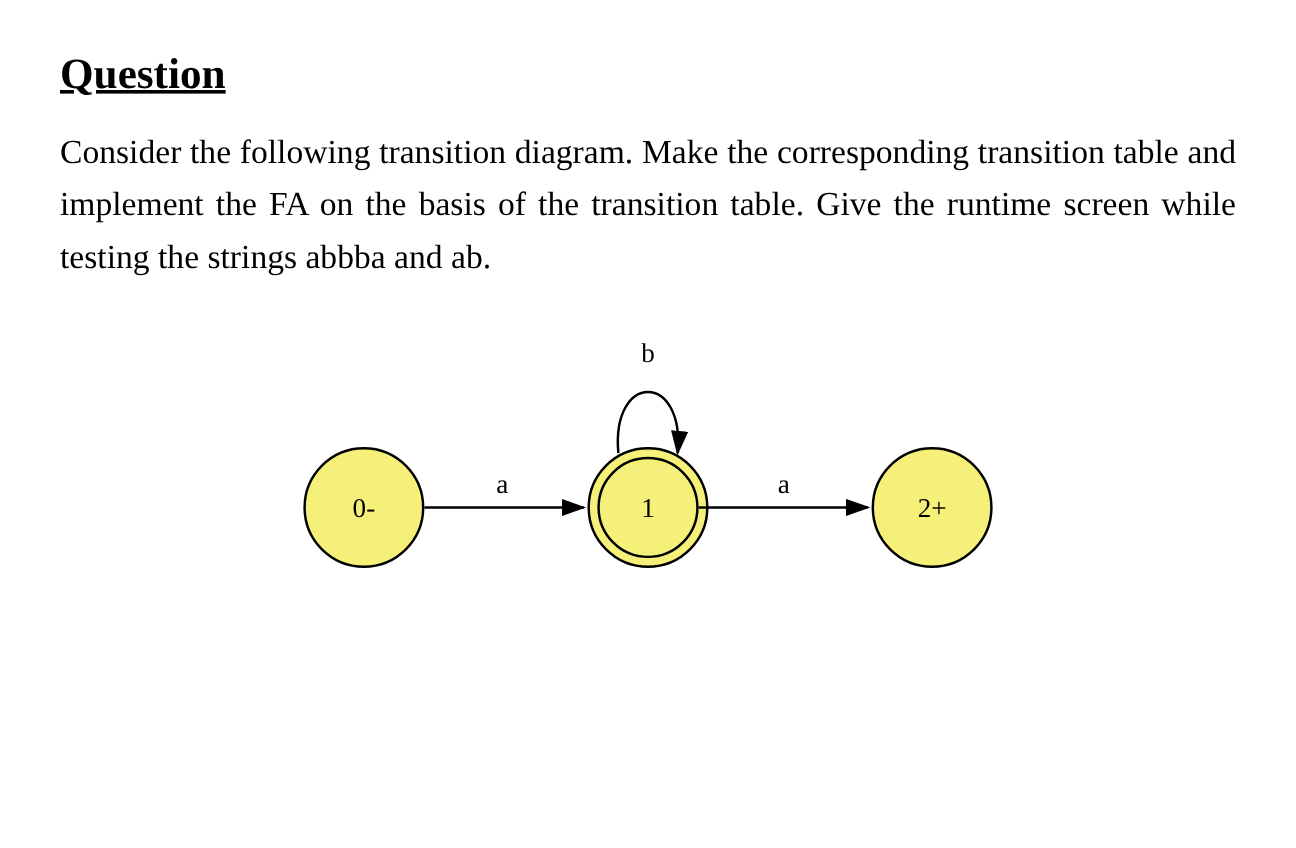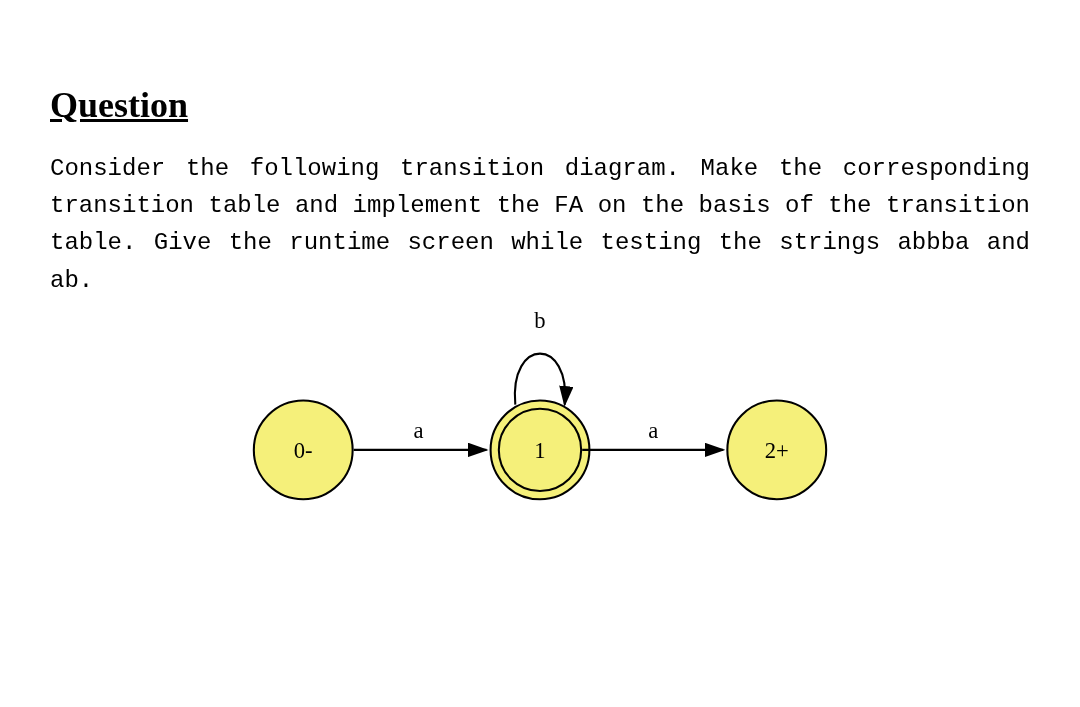--- a/index.html
+++ b/index.html
@@ -16,28 +16,28 @@
       overflow: hidden;
       padding: 40px 50px 30px 50px;
     }
 
     .question-title {
       font-size: 36px;
       font-weight: bold;
       text-decoration: underline;
       margin-bottom: 24px;
       font-family: Georgia, serif;
-      margin-top: 44px;
     }
 
     .question-text {
-      font-size: 24px;
+      font-size: 28px;
       line-height: 1.55;
       text-align: justify;
-      font-family: Liberation Mono, monospace;
+      margin-bottom: 36px;
+      font-family: Liberation Serif, serif;
     }
 
     .diagram-container {
       display: flex;
       justify-content: center;
       align-items: center;
       position: relative;
       width: 100%;
       height: 240px;
     }

